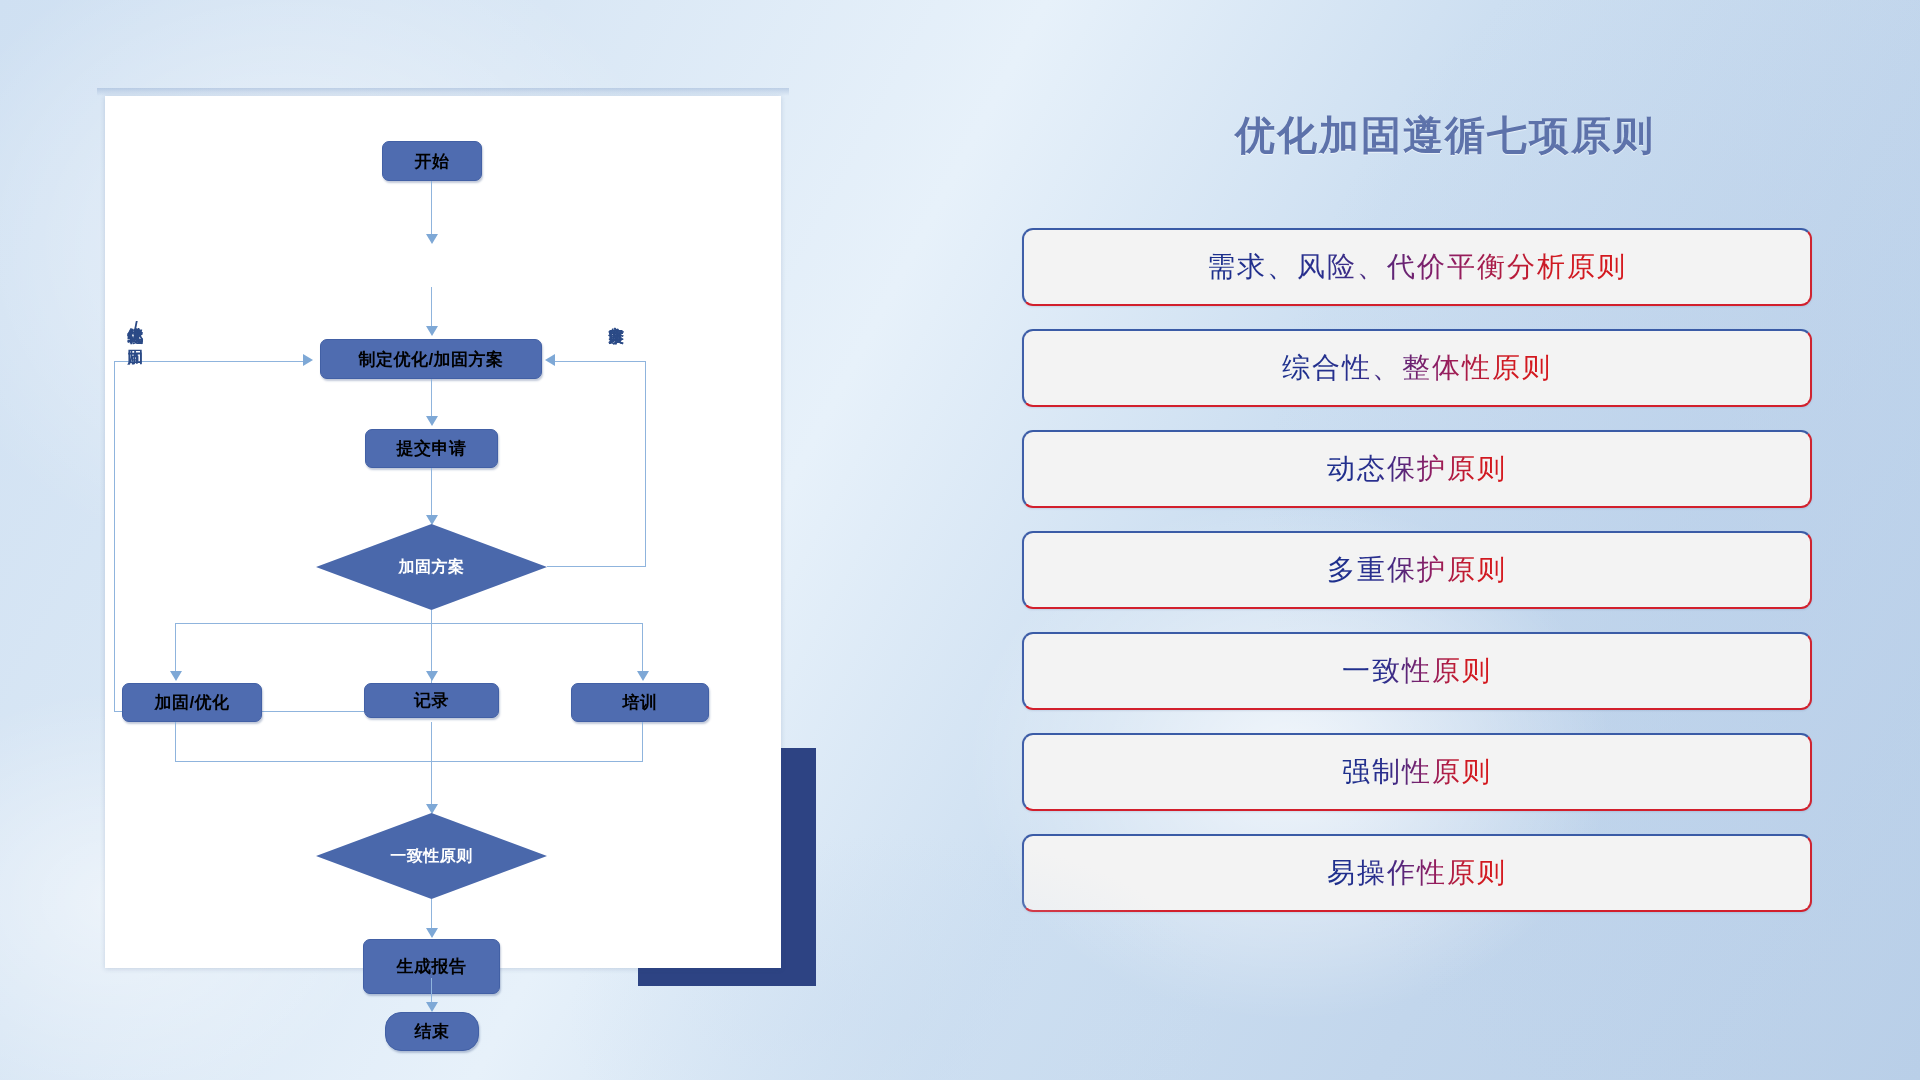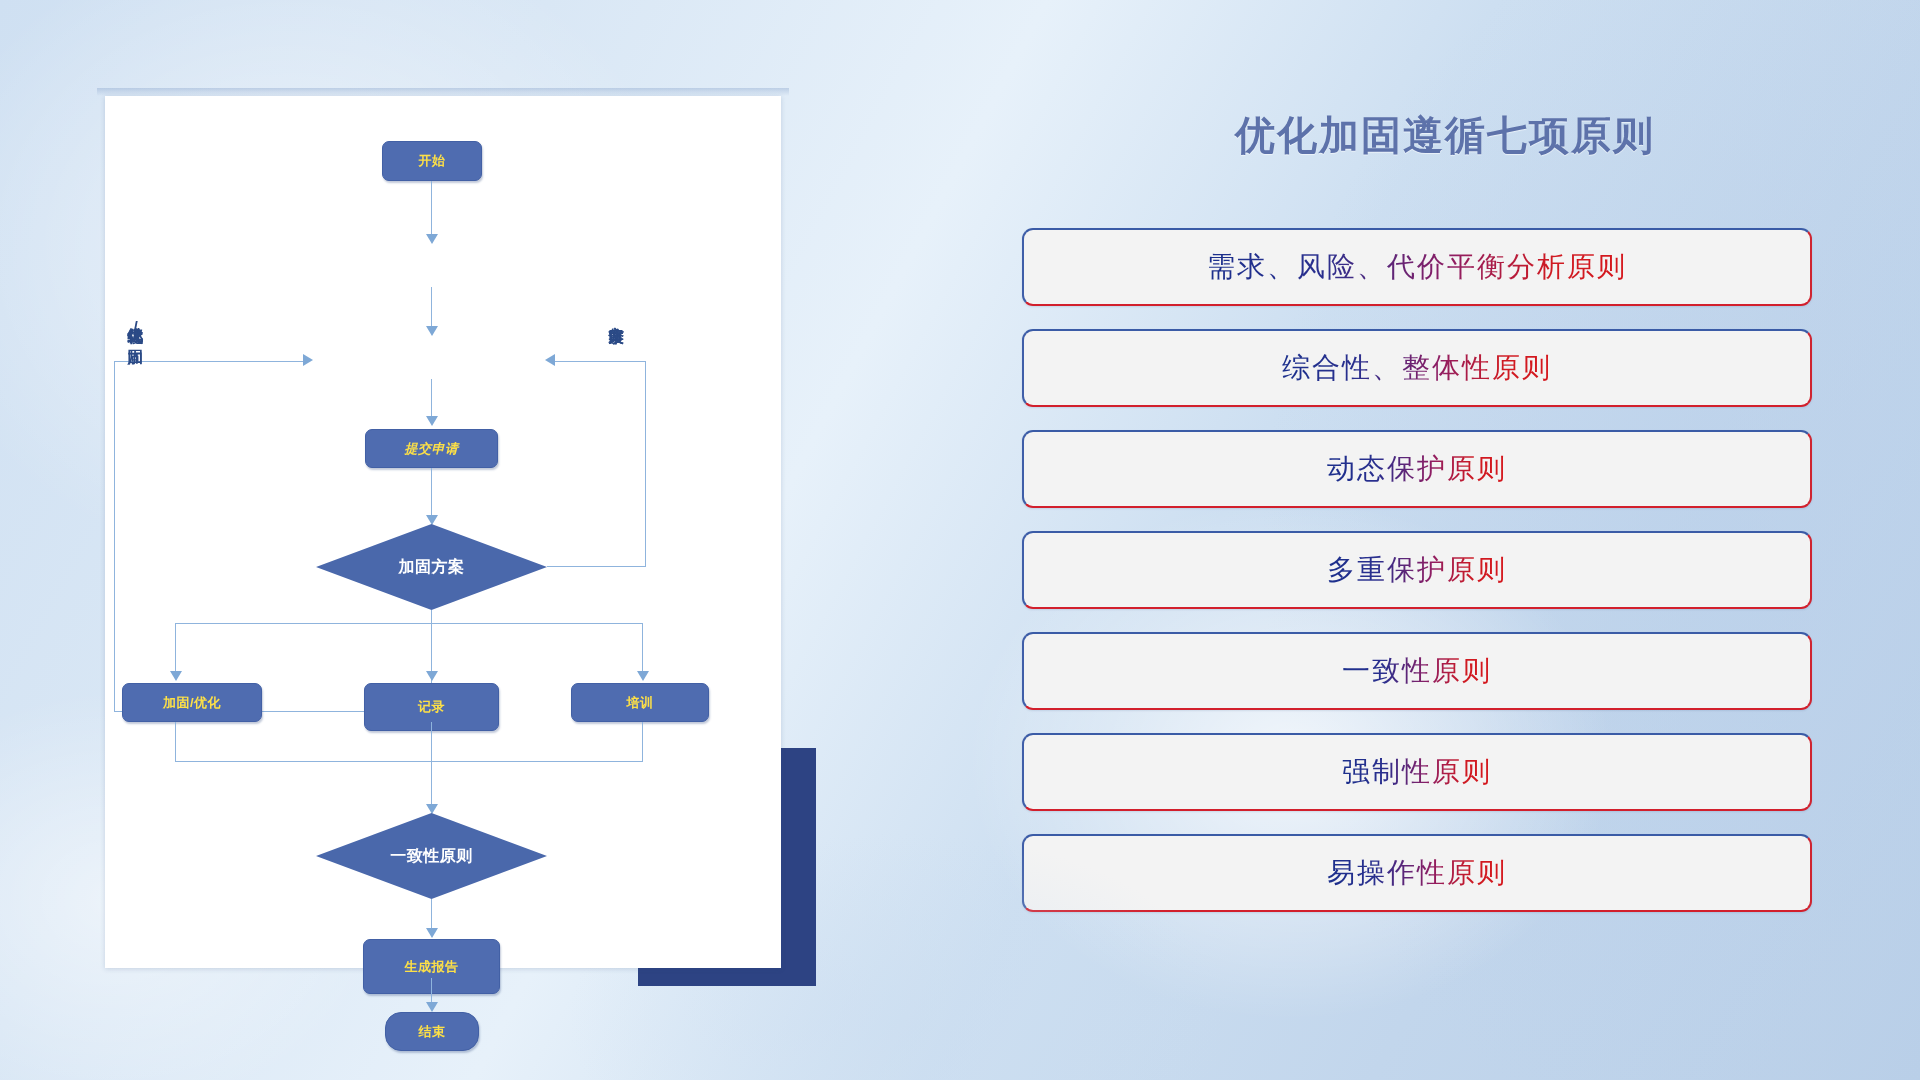--- a/index.html
+++ b/index.html
@@ -48,22 +48,22 @@
     position:absolute; left:-8px; top:-8px; right:-8px; height:8px;
     background: linear-gradient(180deg, rgba(120,150,195,0.35), rgba(120,150,195,0.0));
   }
   .flow-inner { position: relative; width: 100%; height: 100%; }
 
   .nodebox {
     position: absolute;
     background: #4f6cb0;
     border: 1px solid #4260a5;
     border-radius: 7px;
-    color: #fde047;
-    font-size: 13px;
+    color: #000000;
+    font-size: 17px;
     font-weight: bold;
     display: flex; align-items: center; justify-content: center;
     white-space: nowrap;
     box-shadow: 1px 2px 2px rgba(50,75,130,0.30);
     letter-spacing: 0.5px;
   }
   .diamond {
     position: absolute;
     background: #4a68ab;
     color: #ffffff;
@@ -145,25 +145,28 @@
         <span>开始</span>
       </div>
 
       <div class="vline" style="left:326px; top:85px; height:57px;"></div>
       <div class="arr-d" style="left:321px; top:138px;"></div>
 
 
       <div class="vline" style="left:326px; top:191px; height:43px;"></div>
       <div class="arr-d" style="left:321px; top:230px;"></div>
 
+      <div class="nodebox" style="left:215px; top:243px; width:222px; height:40px;">
+        <span>制定优化/加固方案</span>
+      </div>
 
       <div class="vline" style="left:326px; top:283px; height:41px;"></div>
       <div class="arr-d" style="left:321px; top:320px;"></div>
 
-      <div class="nodebox" style="left:260px; top:333px; width:133px; height:39px;font-style:italic;">
+      <div class="nodebox" style="left:260px; top:333px; width:133px; height:39px;">
         <span>提交申请</span>
       </div>
 
       <div class="vline" style="left:326px; top:372px; height:51px;"></div>
       <div class="arr-d" style="left:321px; top:419px;"></div>
 
       <div class="diamond" style="left:211px; top:428px; width:231px; height:86px;">
         <span>加固方案</span>
       </div>
 
@@ -185,21 +188,21 @@
       <div class="arr-d" style="left:65px; top:575px;"></div>
       <div class="vline" style="left:326px; top:527px; height:52px;"></div>
       <div class="arr-d" style="left:321px; top:575px;"></div>
       <div class="vline" style="left:537px; top:527px; height:52px;"></div>
       <div class="arr-d" style="left:532px; top:575px;"></div>
 
       <div class="nodebox" style="left:17px; top:587px; width:140px; height:39px;">
         <span>加固/优化</span>
       </div>
 
-      <div class="nodebox" style="left:259px; top:587px; width:135px; height:48px;">
+      <div class="nodebox" style="left:259px; top:587px; width:135px; height:35px;">
         <span>记录</span>
       </div>
 
       <div class="nodebox" style="left:466px; top:587px; width:138px; height:39px;">
         <span>培训</span>
       </div>
 
       <div class="vline" style="left:70px; top:626px; height:40px;"></div>
       <div class="vline" style="left:537px; top:626px; height:40px;"></div>
       <div class="hline" style="left:70px; top:665px; width:468px;"></div>

